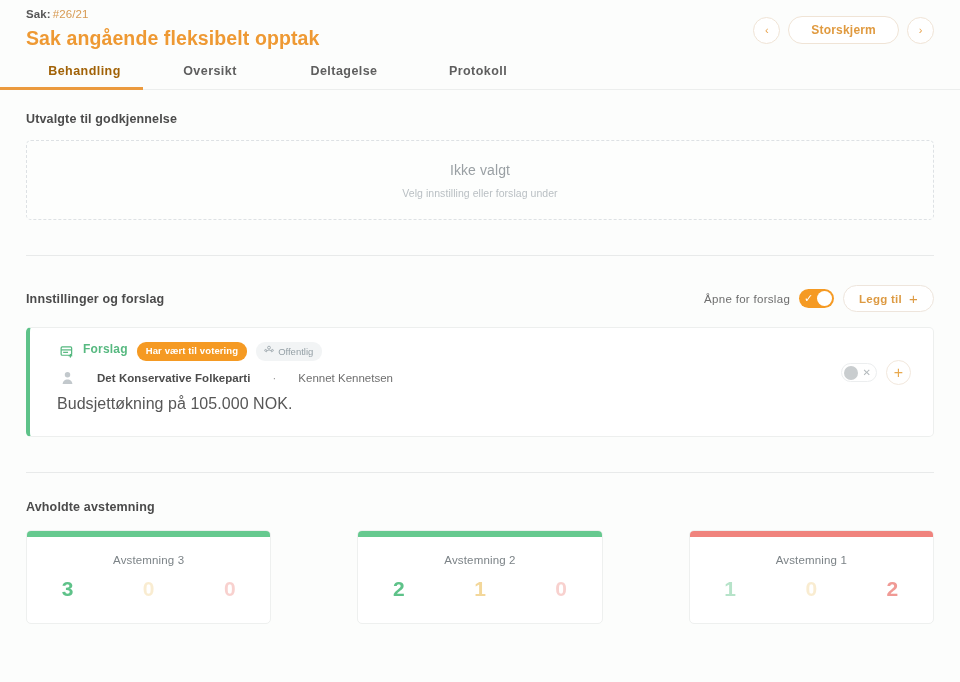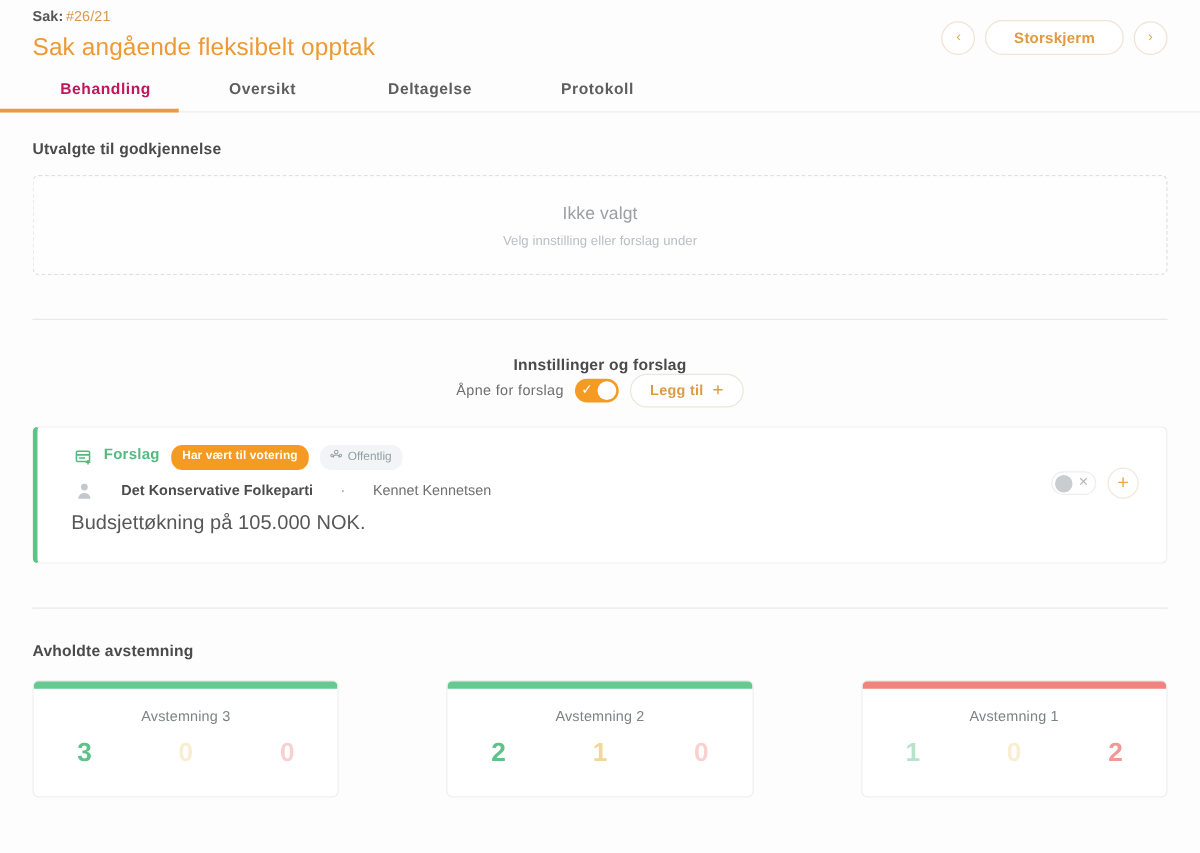--- a/index.html
+++ b/index.html
@@ -26,21 +26,21 @@
     letter-spacing: 0.1px;
   }
   .sak-line .sak-num {
     color: #d79a52;
     font-weight: normal;
     margin-left: 2px;
   }
   .page-title {
     margin-top: 7px;
     font-size: 19.5px;
-    font-weight: normal;
+    font-weight: bold;
     color: #ee9933;
     letter-spacing: 0.1px;
   }
 
   .header-actions {
     position: absolute;
     top: 16px;
     right: 26px;
     display: flex;
     align-items: center;
@@ -85,21 +85,21 @@
     color: #5e5e5e;
     letter-spacing: 0.45px;
     padding: 0 0 11px 0;
     cursor: pointer;
     text-align: center;
   }
   .tab-0 { width: 117px; }
   .tab-1 { width: 134px; }
   .tab-2 { width: 134px; }
   .tab-3 { width: 134px; }
-  .tab.active { color: #be185d; }
+  .tab.active { color: #a16207; }
   .tab-underline {
     position: absolute;
     left: 0;
     bottom: -1px;
     width: 143px;
     height: 3px;
     background: #eb9a3e;
   }
 
   
@@ -141,21 +141,20 @@
     margin: 35px 0 0 0;
     height: 1px;
     background: #e8eaea;
   }
 
   .sec-proposals { padding-top: 29px; }
   .sec-head {
     display: flex;
     align-items: center;
     justify-content: space-between;
-    flex-direction: column;
   }
   .sec-head-right {
     display: flex;
     align-items: center;
     gap: 9px;
   }
   .toggle-label {
     font-size: 11.5px;
     color: #6e6e6e;
     letter-spacing: 0.3px;

